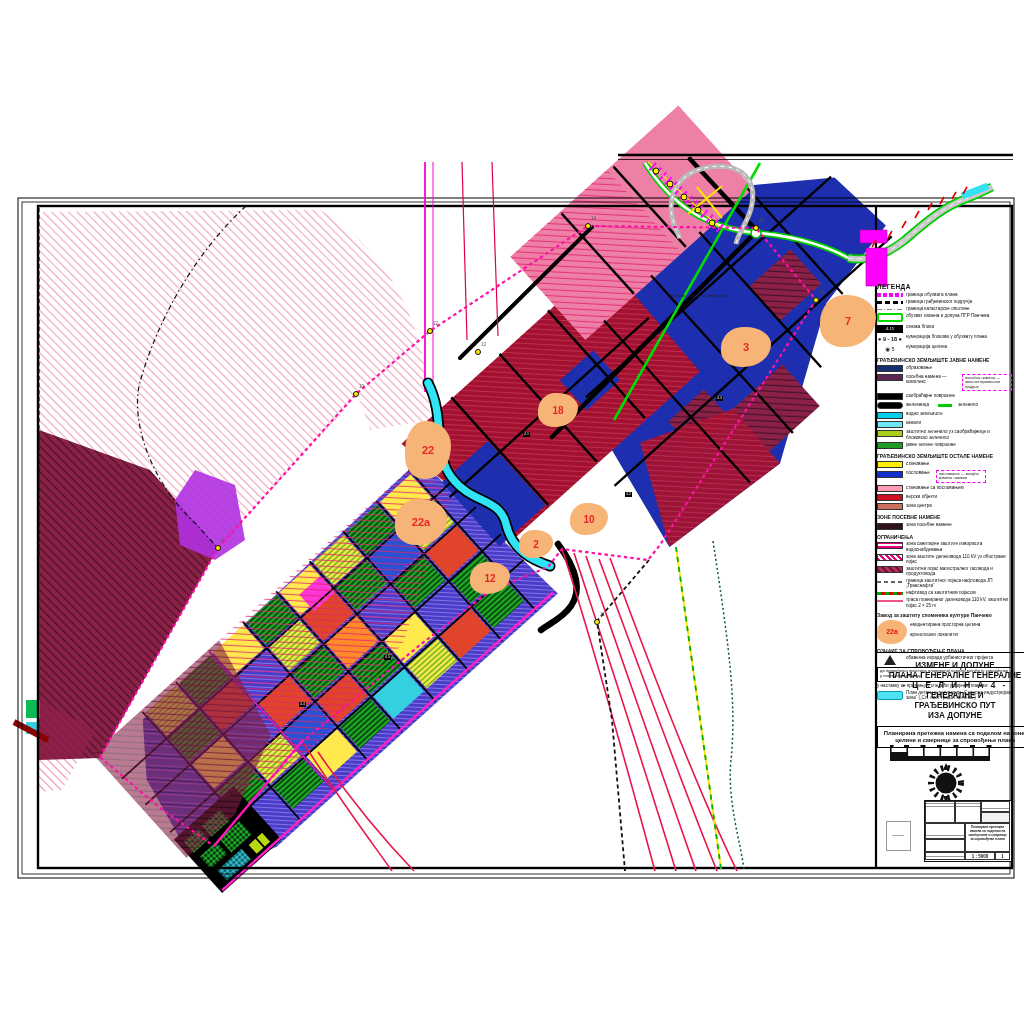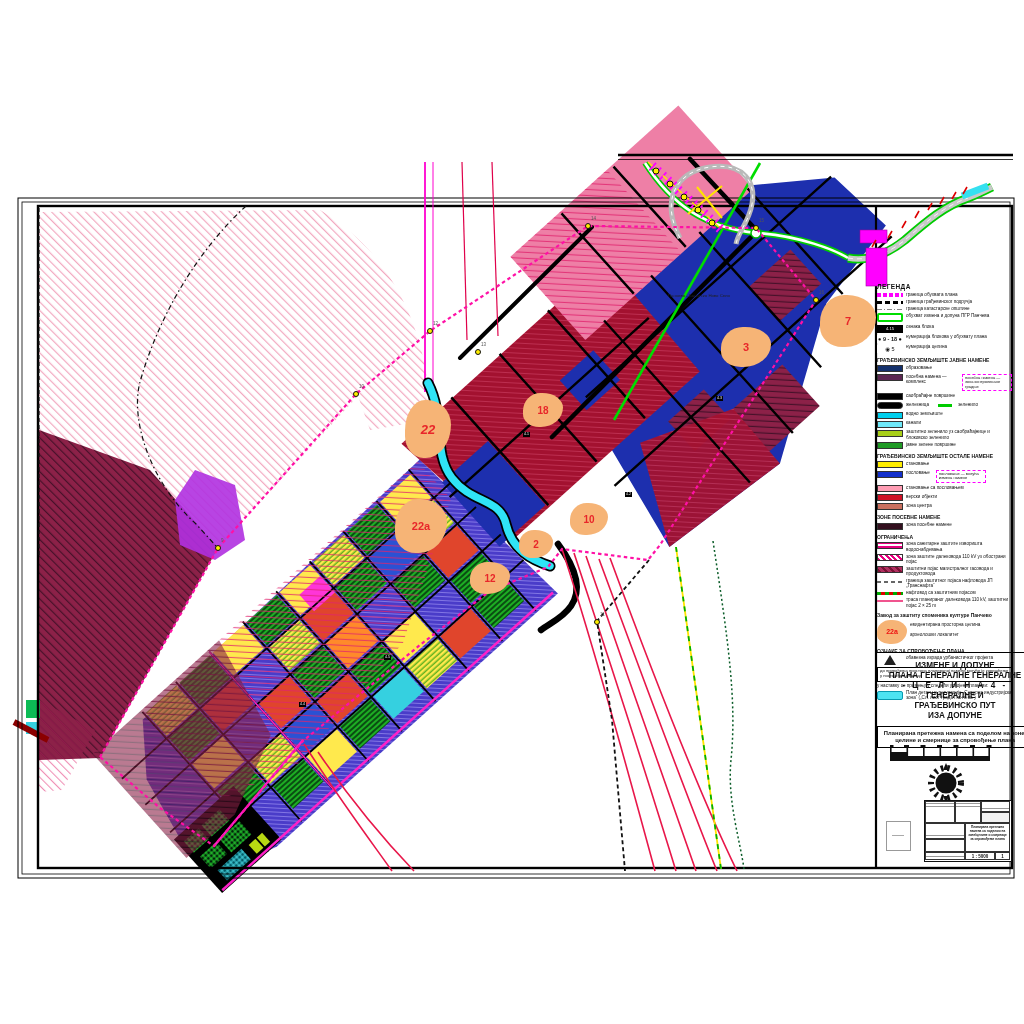--- a/index.html
+++ b/index.html
@@ -293,23 +293,23 @@
     <path d="M713,541 C728,640 737,700 731,760 C727,800 740,840 744,869" stroke="#0a5c28" stroke-width="1.5" stroke-dasharray="2,2.5"></path>
   </g>
 
   <path d="M100,757 L218,548 L356,394 L430,331 L588,226 L756,228 L816,300 L660,545 L648,560 L562,549 L548,567 L490,591 L420,645 L303,741 L214,846 L160,808 Z" fill="none" stroke="#ff10a6" stroke-width="2.2" stroke-dasharray="3.5,3"></path>
 </svg>
 
 <div id="road-label">Панчево - Банатско Ново Село</div>
 <div id="badges">
     <div class="badge" style="left: 820px; top: 295px; width: 56px; height: 52px; font-size: 11px;">7</div>
     <div class="badge" style="left: 721px; top: 327px; width: 50px; height: 40px; font-size: 11px;">3</div>
-    <div class="badge" style="left: 523px; top: 393px; width: 40px; height: 34px; font-size: 10px;">18</div>
-    <div class="badge" style="left: 405px; top: 400px; width: 46px; height: 58px; font-size: 13px; font-style: italic;">22</div>
-    <div class="badge" style="left: 395px; top: 499px; width: 52px; height: 54px; font-size: 11px;">22a</div>
+    <div class="badge" style="left: 538px; top: 393px; width: 40px; height: 34px; font-size: 10px;">18</div>
+    <div class="badge" style="left: 405px; top: 421px; width: 46px; height: 58px; font-size: 11px;">22</div>
+    <div class="badge" style="left: 395px; top: 499px; width: 52px; height: 46px; font-size: 11px;">22a</div>
     <div class="badge" style="left: 570px; top: 503px; width: 38px; height: 32px; font-size: 10px;">10</div>
     <div class="badge" style="left: 519px; top: 530px; width: 34px; height: 28px; font-size: 10px;">2</div>
     <div class="badge" style="left: 470px; top: 562px; width: 40px; height: 32px; font-size: 10px;">12</div>
   </div>
 <div id="markers">
     <div class="vmark" style="left: 215px; top: 545px;"></div>
     <div class="vlabel" style="left: 221px; top: 538px;">9</div>
     <div class="vmark" style="left: 353px; top: 391px;"></div>
     <div class="vlabel" style="left: 359px; top: 384px;">10</div>
     <div class="vmark" style="left: 427px; top: 328px;"></div>

